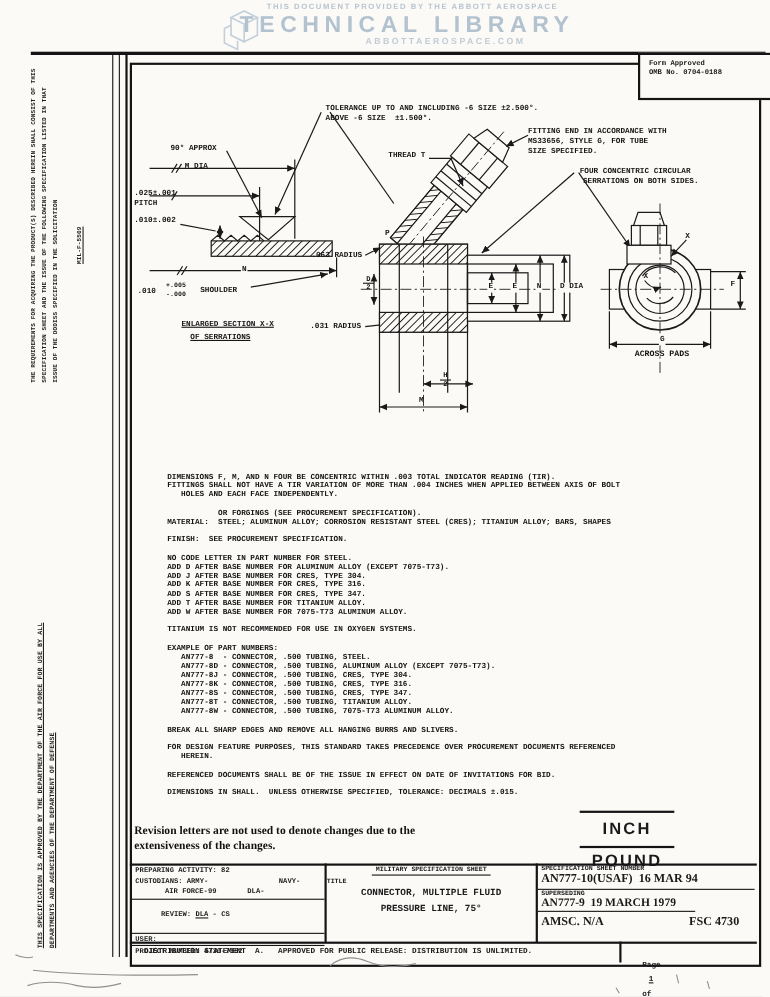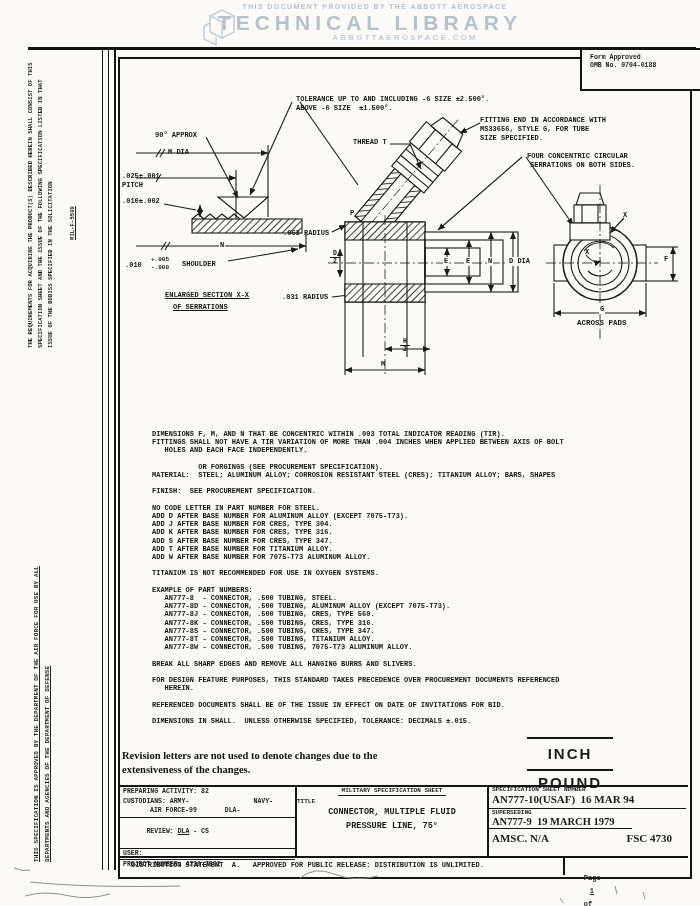--- a/index.html
+++ b/index.html
@@ -220,21 +220,21 @@
   <span class="callout bgw" style="left:508px;top:257px">D DIA</span>
   <span class="frac" style="left:400px;top:338px"><span>H</span><span class="den">2</span></span>
   <span class="callout" style="left:381px;top:360px">M</span>
   <span class="callout" style="left:623px;top:211px">X</span>
   <span class="callout" style="left:585px;top:248px">X</span>
   <span class="callout" style="left:664px;top:255px">F</span>
   <span class="callout bgw" style="left:599px;top:305px">G</span>
   <span class="callout big" style="left:577px;top:319px">ACROSS PADS</span>
 
   <div class="abs notes">
-      <div class="note-line">DIMENSIONS F, M, AND N THAT BE CONCENTRIC WITHIN .003 TOTAL INDICATOR READING (TIR).</div>
+      <div class="note-line">DIMENSIONS F, M, AND N FOUR BE CONCENTRIC WITHIN .003 TOTAL INDICATOR READING (TIR).</div>
       <div class="note-line">FITTINGS SHALL NOT HAVE A TIR VARIATION OF MORE THAN .004 INCHES WHEN APPLIED BETWEEN AXIS OF BOLT</div>
       <div class="note-line">   HOLES AND EACH FACE INDEPENDENTLY.</div>
       <div class="note-line">&nbsp;</div>
       <div class="note-line">           OR FORGINGS (SEE PROCUREMENT SPECIFICATION).</div>
       <div class="note-line">MATERIAL:  STEEL; ALUMINUM ALLOY; CORROSION RESISTANT STEEL (CRES); TITANIUM ALLOY; BARS, SHAPES</div>
       <div class="note-line">&nbsp;</div>
       <div class="note-line">FINISH:  SEE PROCUREMENT SPECIFICATION.</div>
       <div class="note-line">&nbsp;</div>
       <div class="note-line">NO CODE LETTER IN PART NUMBER FOR STEEL.</div>
       <div class="note-line">ADD D AFTER BASE NUMBER FOR ALUMINUM ALLOY (EXCEPT 7075-T73).</div>
@@ -242,21 +242,21 @@
       <div class="note-line">ADD K AFTER BASE NUMBER FOR CRES, TYPE 316.</div>
       <div class="note-line">ADD S AFTER BASE NUMBER FOR CRES, TYPE 347.</div>
       <div class="note-line">ADD T AFTER BASE NUMBER FOR TITANIUM ALLOY.</div>
       <div class="note-line">ADD W AFTER BASE NUMBER FOR 7075-T73 ALUMINUM ALLOY.</div>
       <div class="note-line">&nbsp;</div>
       <div class="note-line">TITANIUM IS NOT RECOMMENDED FOR USE IN OXYGEN SYSTEMS.</div>
       <div class="note-line">&nbsp;</div>
       <div class="note-line">EXAMPLE OF PART NUMBERS:</div>
       <div class="note-line">   AN777-8  - CONNECTOR, .500 TUBING, STEEL.</div>
       <div class="note-line">   AN777-8D - CONNECTOR, .500 TUBING, ALUMINUM ALLOY (EXCEPT 7075-T73).</div>
-      <div class="note-line">   AN777-8J - CONNECTOR, .500 TUBING, CRES, TYPE 560.</div>
+      <div class="note-line">   AN777-8J - CONNECTOR, .500 TUBING, CRES, TYPE 304.</div>
       <div class="note-line">   AN777-8K - CONNECTOR, .500 TUBING, CRES, TYPE 316.</div>
       <div class="note-line">   AN777-8S - CONNECTOR, .500 TUBING, CRES, TYPE 347.</div>
       <div class="note-line">   AN777-8T - CONNECTOR, .500 TUBING, TITANIUM ALLOY.</div>
       <div class="note-line">   AN777-8W - CONNECTOR, .500 TUBING, 7075-T73 ALUMINUM ALLOY.</div>
       <div class="note-line">&nbsp;</div>
       <div class="note-line">BREAK ALL SHARP EDGES AND REMOVE ALL HANGING BURRS AND SLIVERS.</div>
       <div class="note-line">&nbsp;</div>
       <div class="note-line">FOR DESIGN FEATURE PURPOSES, THIS STANDARD TAKES PRECEDENCE OVER PROCUREMENT DOCUMENTS REFERENCED</div>
       <div class="note-line">   HEREIN.</div>
       <div class="note-line">&nbsp;</div>

